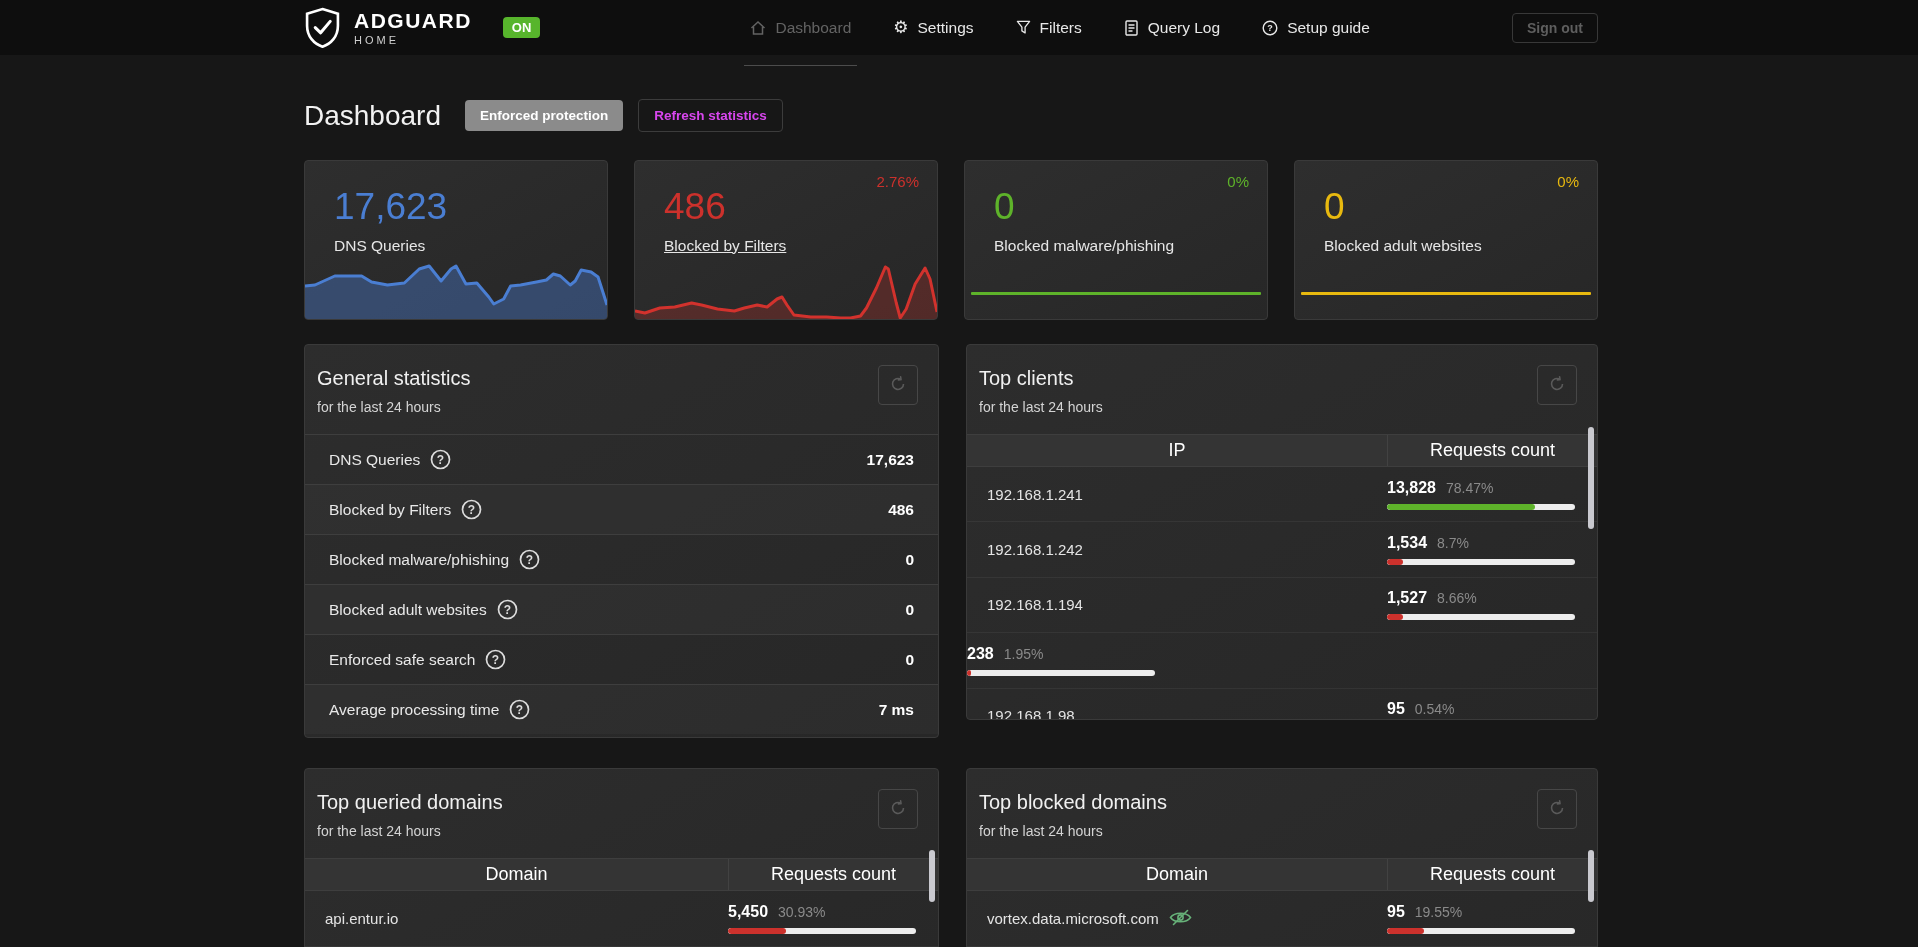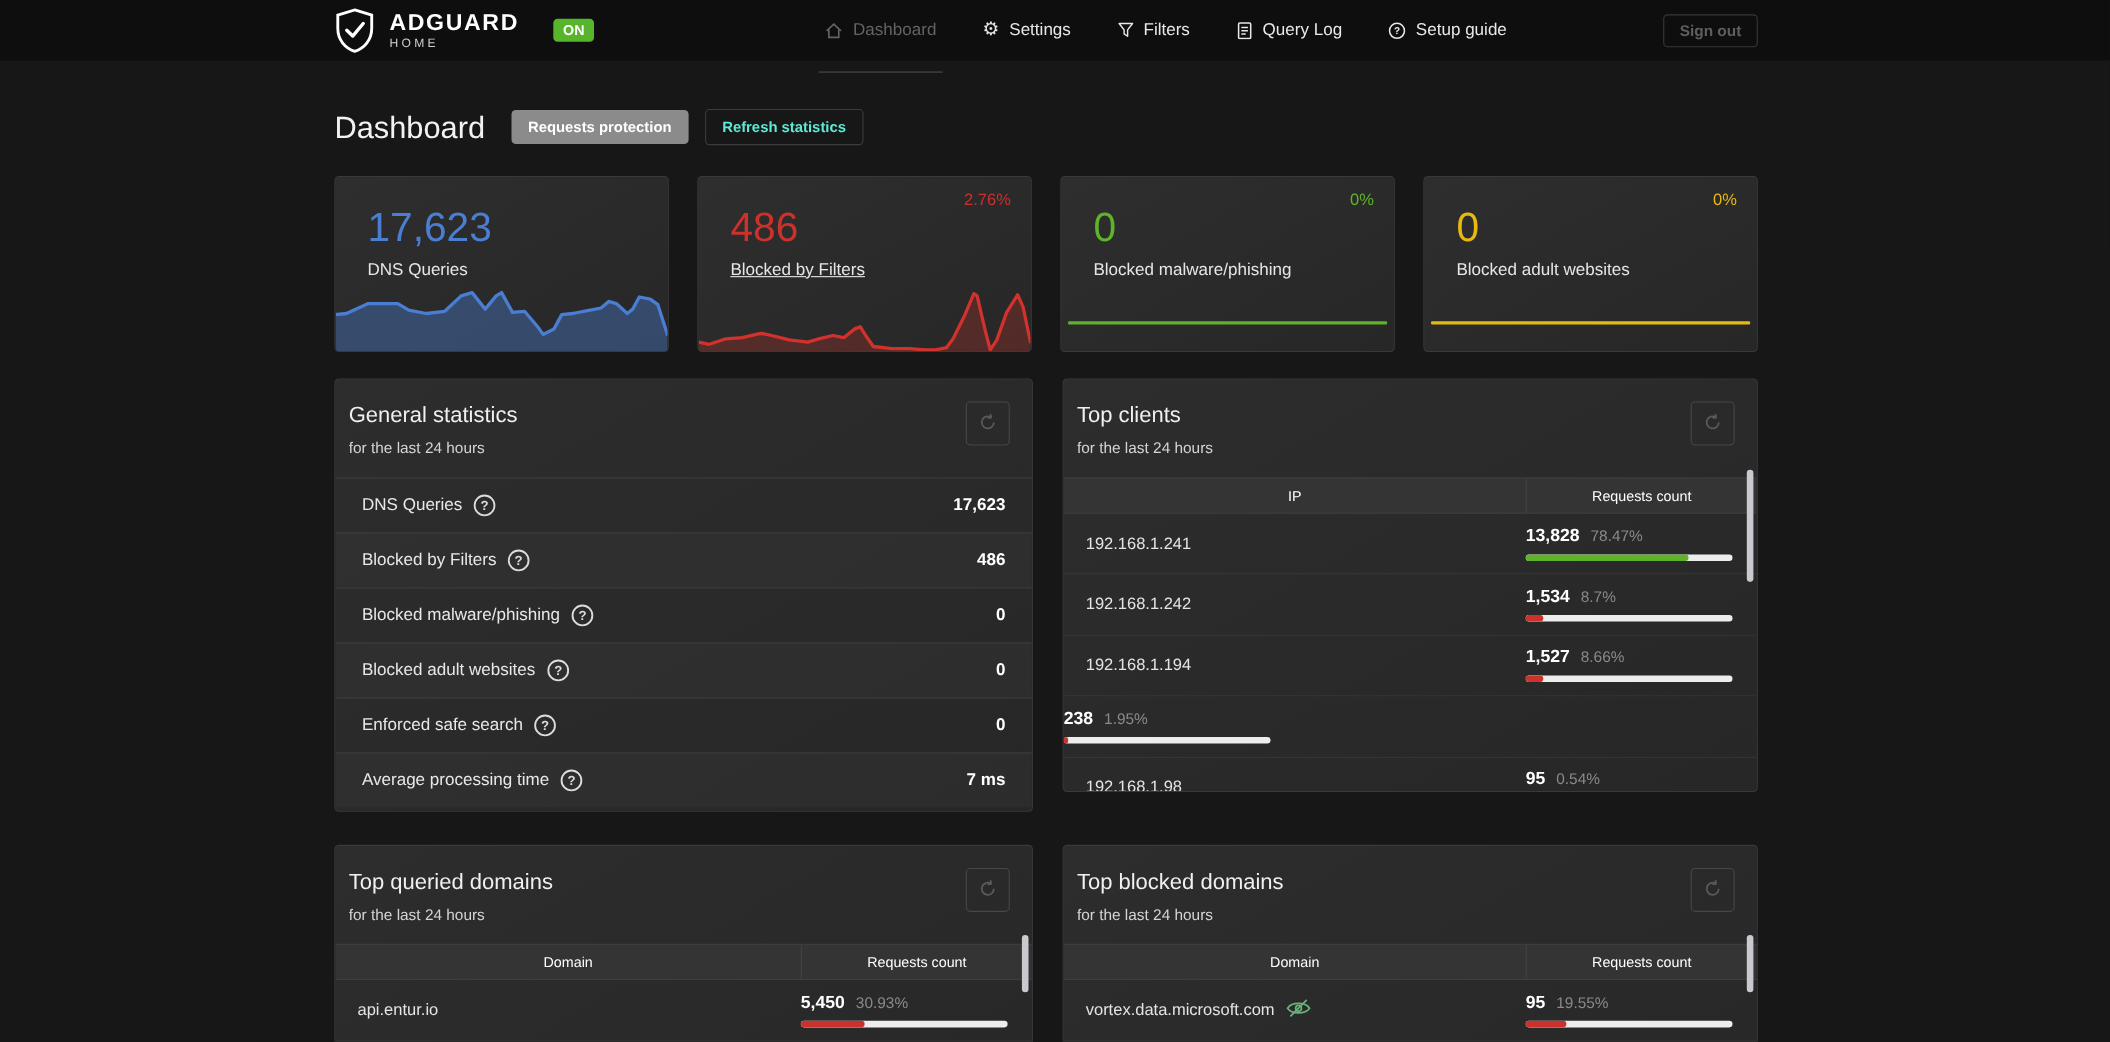--- a/index.html
+++ b/index.html
@@ -29,21 +29,21 @@
   .gear-glyph { font-family:"DejaVu Sans",sans-serif; font-size:17px; line-height:1; }
   .signout-btn { margin-left:auto; border:1px solid #383838; border-radius:4px; background:transparent;
               color:#5e5e5e; font-size:14px; font-weight:bold; padding:6px 14px; cursor:pointer;
               font-family:inherit; }
   
   .container { width:1294px; margin-left:304px; }
   .page-head { margin-top:44px; display:flex; align-items:center; gap:24px; }
   .page-title { font-size:28px; font-weight:400; color:#f2f2f2; }
   .btn-grey { background:#8b8b8b; color:#fff; border:none; border-radius:4px; font-weight:bold;
               font-size:13.5px; padding:8px 15px; cursor:pointer; font-family:inherit; }
-  .btn-ghost { background:transparent; color:#5eead4; border:1px solid #3c3c3c; border-radius:4px;
+  .btn-ghost { background:transparent; color:#d946ef; border:1px solid #3c3c3c; border-radius:4px;
               font-weight:bold; font-size:13.5px; padding:8px 15px; cursor:pointer; font-family:inherit;
               margin-left:-9px; }
   
   .cards { margin-top:28px; display:flex; gap:26px; }
   .card { width:304px; height:160px; background:linear-gradient(150deg,#2e2e2e,#272727);
           border:1px solid #3a3a3a; border-radius:4px; position:relative; overflow:hidden; }
   .card-num { font-size:37px; font-weight:400; margin:26px 0 0 29px; line-height:1.1; }
   .card-label { font-size:15.5px; color:#e6e6e6; margin:9px 0 0 29px; }
   .card-label a { color:#e6e6e6; text-decoration:underline; }
   .card-pct { position:absolute; top:12px; right:18px; font-size:15px; }
@@ -63,21 +63,21 @@
            border:1px solid #474747; border-radius:4px; background:transparent; cursor:pointer;
            display:flex; align-items:center; justify-content:center; color:#5a5a5a; }
   
   .stats-rows .srow { height:50px; display:flex; align-items:center; padding:0 24px;
            border-top:1px solid #3e3e3e; font-size:15.5px; color:#e8e8e8; }
   .stats-rows .srow:nth-child(even) { background:rgba(255,255,255,0.025); }
   .srow .helpwrap { margin-left:10px; display:flex; align-items:center; }
   .srow .sval { margin-left:auto; font-weight:bold; font-size:15.5px; color:#fff; }
   
   .thead { display:flex; background:#343434; border-top:1px solid #3e3e3e;
-           border-bottom:1px solid #3e3e3e; height:33px; align-items:center; font-size:13px; color:#fff; }
+           border-bottom:1px solid #3e3e3e; height:33px; align-items:center; font-size:18px; color:#fff; }
   .thead .th-left { flex:1; text-align:center; }
   .thead .th-right { width:210px; text-align:center; border-left:1px solid rgba(255,255,255,0.07);
            height:100%; display:flex; align-items:center; justify-content:center; }
   .trow { display:flex; align-items:center; border-bottom:1px solid rgba(255,255,255,0.055); }
   .clients .trow { height:55.4px; }
   .domains .trow { height:56px; }
   .cell-key { flex:1; padding-left:20px; font-size:15px; color:#e4e4e4; display:flex;
            align-items:center; gap:10px; }
   .cell-count { width:210px; padding-right:22px; }
   .count-line { display:flex; align-items:baseline; gap:10px; }
@@ -154,21 +154,21 @@
     </div>
 
     <button class="signout-btn">Sign out</button>
   </div>
 </div>
 
 <div class="container">
 
   <div class="page-head">
     <div class="page-title">Dashboard</div>
-    <button class="btn-grey">Requests protection</button>
+    <button class="btn-grey">Enforced protection</button>
     <button class="btn-ghost">Refresh statistics</button>
   </div>
 
   <div class="cards">
     <div class="card">
       <div class="card-num c-blue">17,623</div>
       <div class="card-label">DNS Queries</div>
       <svg class="spark" width="302" height="62" viewBox="0 0 304 62" preserveAspectRatio="none">
         <polygon stroke="none" points="0,29 10,28 30,19 57,19 67,25 83,28 100,26 115,12 125,9 137,24 147,12 152,9 162,27 173,26 185,40 190,47 200,42 207,29 217,28 233,25 243,23 250,17 257,19 267,28 272,24 278,13 288,15 295,20 304,48 304,62 0,62" fill="#4a7ed2" fill-opacity="0.4"></polygon>
         <polyline fill="none" stroke-width="3" stroke-linejoin="round" points="0,29 10,28 30,19 57,19 67,25 83,28 100,26 115,12 125,9 137,24 147,12 152,9 162,27 173,26 185,40 190,47 200,42 207,29 217,28 233,25 243,23 250,17 257,19 267,28 272,24 278,13 288,15 295,20 304,48" stroke="#4a7ed2"></polyline>

